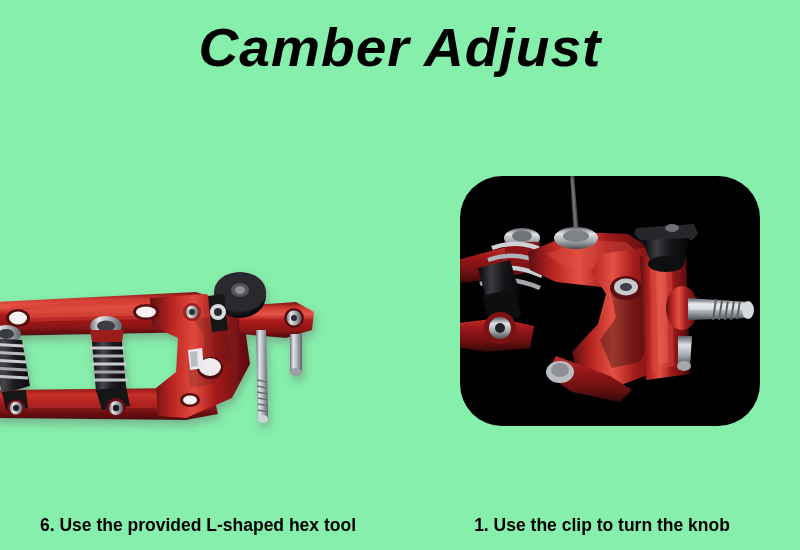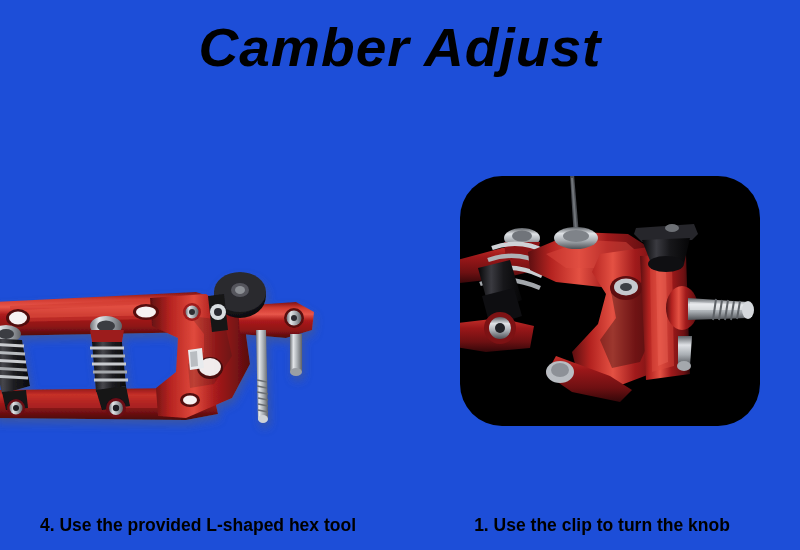--- a/index.html
+++ b/index.html
@@ -4,21 +4,21 @@
 <style>
   html, body {
     margin: 0;
     padding: 0;
     background: #ffffff;
   }
   #page {
     position: relative;
     width: 800px;
     height: 550px;
-    background: #1d4ed8;
+    background: #86efac;
     overflow: hidden;
     font-family: "Liberation Sans", sans-serif;
   }
 
   
   #title {
     position: absolute;
     left: 0;
     top: 18px;
     width: 800px;
@@ -337,21 +337,21 @@
 
       <g>
         <path d="M 218 160 L 232 160 L 230 190 L 218 190 Z" fill="url(#rSteel)"></path>
         <ellipse cx="224" cy="190" rx="7" ry="5" fill="#a4a8ad"></ellipse>
       </g>
 
     </svg>
   </div>
 
   <div id="caption-left" class="caption">
-    <span class="cap-line">4. Use the provided L-shaped hex tool</span>
+    <span class="cap-line">6. Use the provided L-shaped hex tool</span>
     
   </div>
 
   <div id="caption-right" class="caption">
     <span class="cap-line">1. Use the clip to turn the knob</span>
     
   </div>
 
 </div>
 

